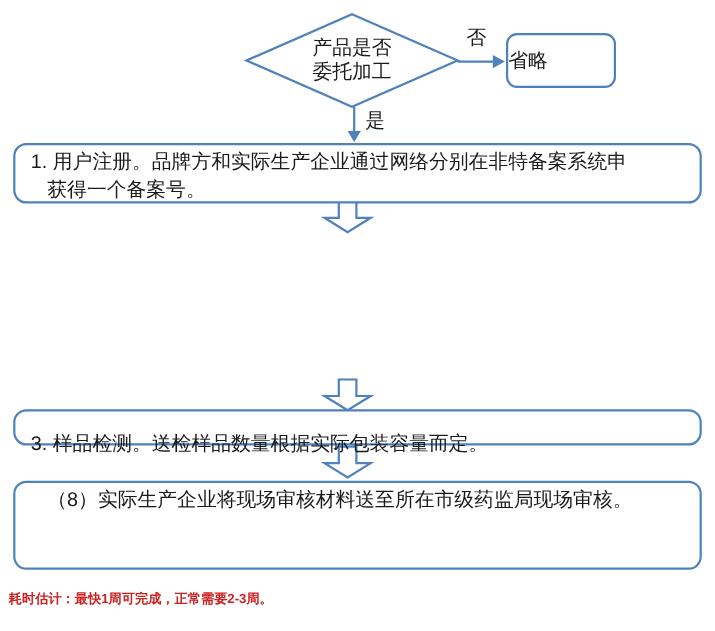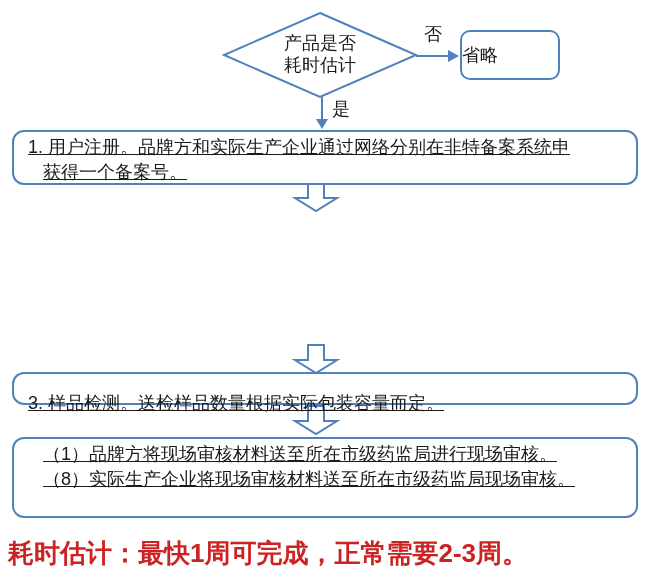--- a/index.html
+++ b/index.html
@@ -41,38 +41,37 @@
   }
   .step-box{
     position:absolute;
     left:12px;width:626px;
     border:2px solid #4f81bd;border-radius:12px;
     box-sizing:border-box;
     background:#fff;
     padding:3px 10px 0 14px;
     color:#1a1a1a;
     font-size:18px;
-    text-decoration:underline;
   }
   .step-box .line{
     line-height:25px;
     white-space:nowrap;
   }
   .step-box .line.indent{
     padding-left:15px;
   }
   .box1{top:130px;height:55px;}
   .box2{top:215px;height:135px;}
   .box3{top:372px;height:33px;padding-top:17px;}
   .box4{top:437px;height:81px;}
   .footer-note{
     position:absolute;
     left:8px;top:536px;
     color:#cc2222;
-    font-size:26px;
+    font-size:12px;
     font-weight:bold;
     white-space:nowrap;
   }
 </style>
 </head>
 <body>
 
 <div class="canvas">
 
   <svg class="svg-layer" viewBox="0 0 650 574">
@@ -85,40 +84,39 @@
     <line x1="322" y1="97" x2="322" y2="120" stroke="#4f81bd" stroke-width="2"></line>
     <polygon points="316,119 328,119 322,129" fill="#4f81bd"></polygon>
 
     <path d="M13,0 L13,15 L0,15 L21,28 L42,15 L29,15 L29,0 Z" transform="translate(295,183)" fill="#ffffff" stroke="#4f81bd" stroke-width="2"></path>
     <path d="M13,0 L13,15 L0,15 L21,28 L42,15 L29,15 L29,0 Z" transform="translate(295,345)" fill="#ffffff" stroke="#4f81bd" stroke-width="2"></path>
     <path d="M13,0 L13,15 L0,15 L21,28 L42,15 L29,15 L29,0 Z" transform="translate(295,406)" fill="#ffffff" stroke="#4f81bd" stroke-width="2"></path>
   </svg>
 
   <div class="shape-label" style="left:241px;top:32px;width:158px;">
     <div>产品是否</div>
-    <div>耗时估计</div>
+    <div>委托加工</div>
   </div>
 
   <div class="edge-label" style="left:424px;top:24px;">否</div>
   <div class="edge-label" style="left:332px;top:99px;">是</div>
 
   <div class="skip-box">
     <span>省略</span>
   </div>
 
   <div class="step-box box1">
     <div class="line">1. 用户注册。品牌方和实际生产企业通过网络分别在非特备案系统申</div>
     <div class="line indent">获得一个备案号。</div>
   </div>
 
 
   <div class="step-box box3">
     <div class="line">3. 样品检测。送检样品数量根据实际包装容量而定。</div>
   </div>
 
   <div class="step-box box4">
-    <div class="line indent">（1）品牌方将现场审核材料送至所在市级药监局进行现场审核。</div>
     <div class="line indent">（8）实际生产企业将现场审核材料送至所在市级药监局现场审核。</div>
   </div>
 
   <div class="footer-note">耗时估计：最快1周可完成，正常需要2-3周。</div>
 
 </div>
 
 </body></html>

